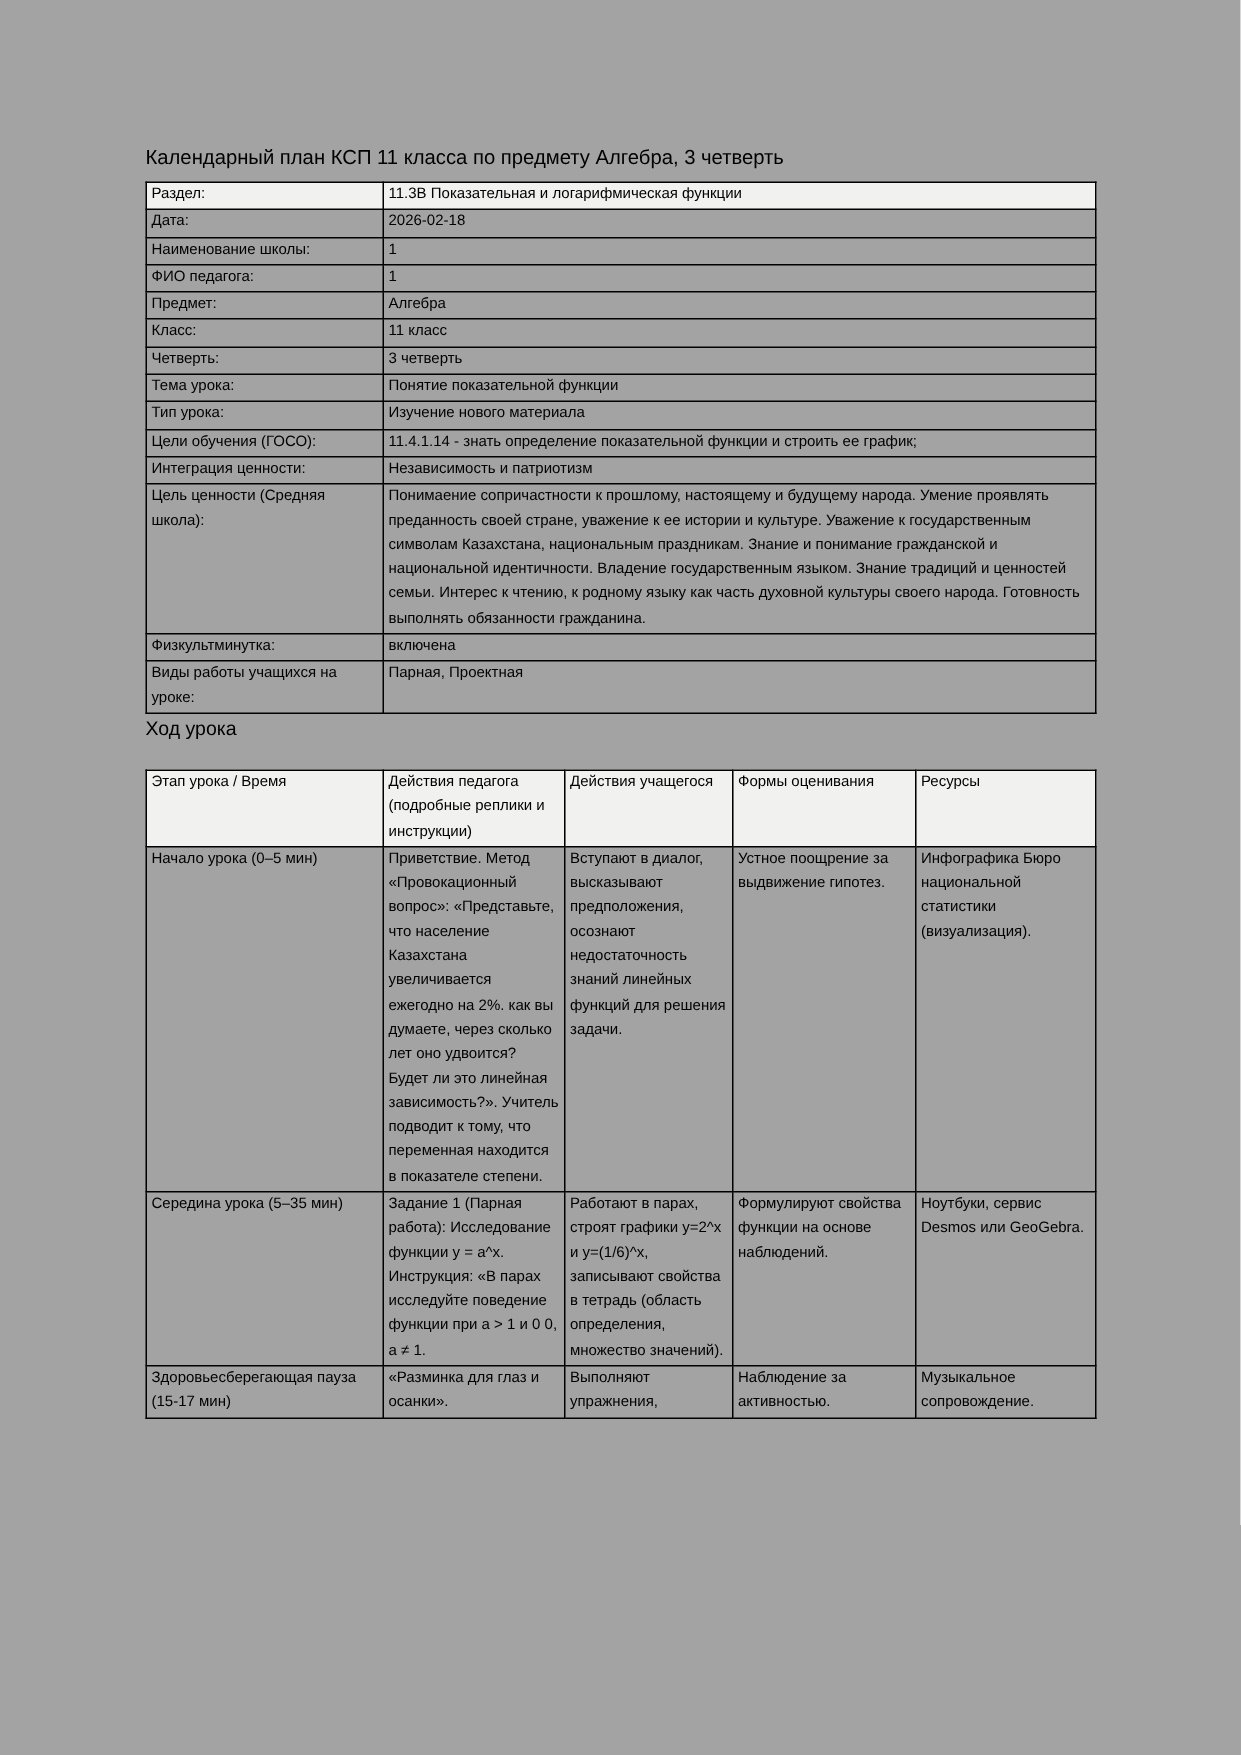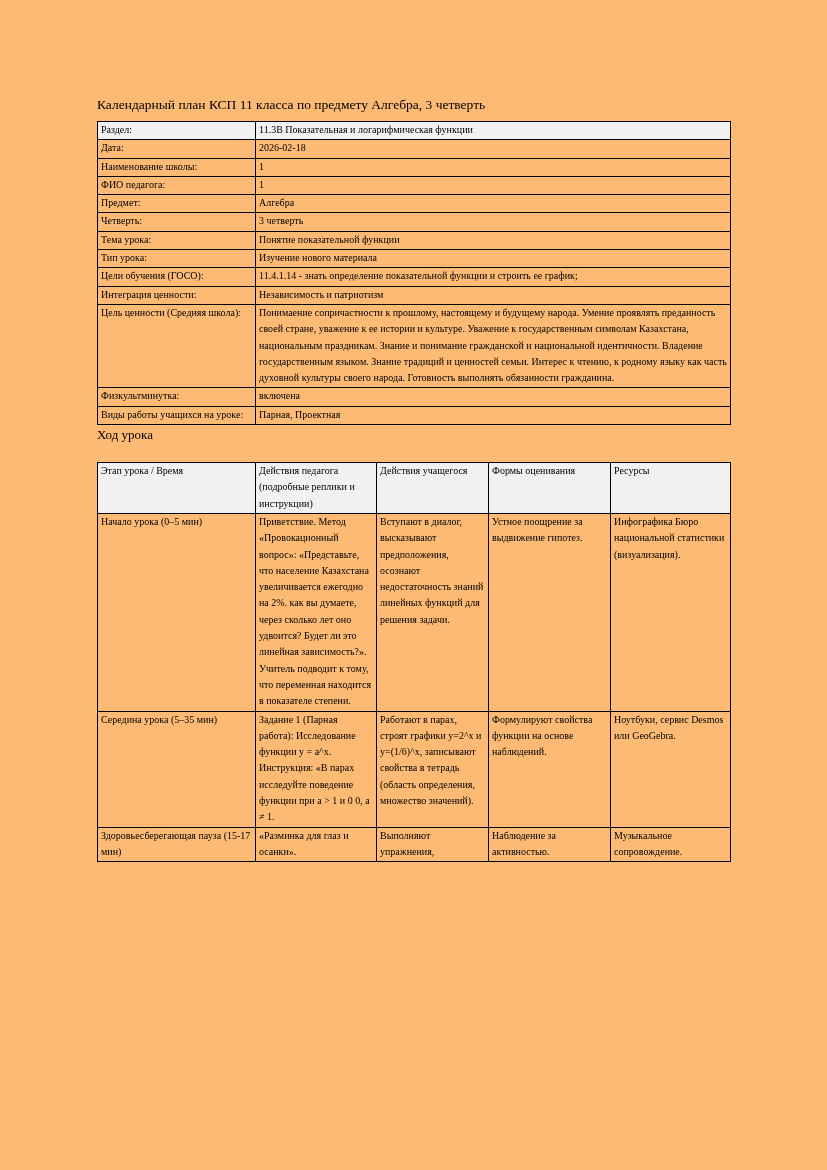--- a/index.html
+++ b/index.html
@@ -1,20 +1,20 @@
 <!DOCTYPE html>
 <html><head>
 <meta charset="utf-8">
 <style>
   html,body { margin:0; padding:0; background:#ffffff; }
   .page {
     position:relative;
     width:827px; height:1170px;
-    background:#fdba74;
-    font-family:Liberation Serif, serif;
+    background:#a3a3a3;
+    font-family:Liberation Sans, sans-serif;
     font-size:13px;
     color:#000;
     overflow:hidden;
     box-sizing:border-box;
   }
   .content {
     position:absolute;
     left:97px; top:97px;
     width:633px;
   }
@@ -71,20 +71,24 @@
           <td>Наименование школы:</td>
           <td>1</td>
         </tr>
         <tr>
           <td>ФИО педагога:</td>
           <td>1</td>
         </tr>
         <tr>
           <td>Предмет:</td>
           <td>Алгебра</td>
+        </tr>
+        <tr>
+          <td>Класс:</td>
+          <td>11 класс</td>
         </tr>
         <tr>
           <td>Четверть:</td>
           <td>3 четверть</td>
         </tr>
         <tr>
           <td>Тема урока:</td>
           <td>Понятие показательной функции</td>
         </tr>
         <tr>

